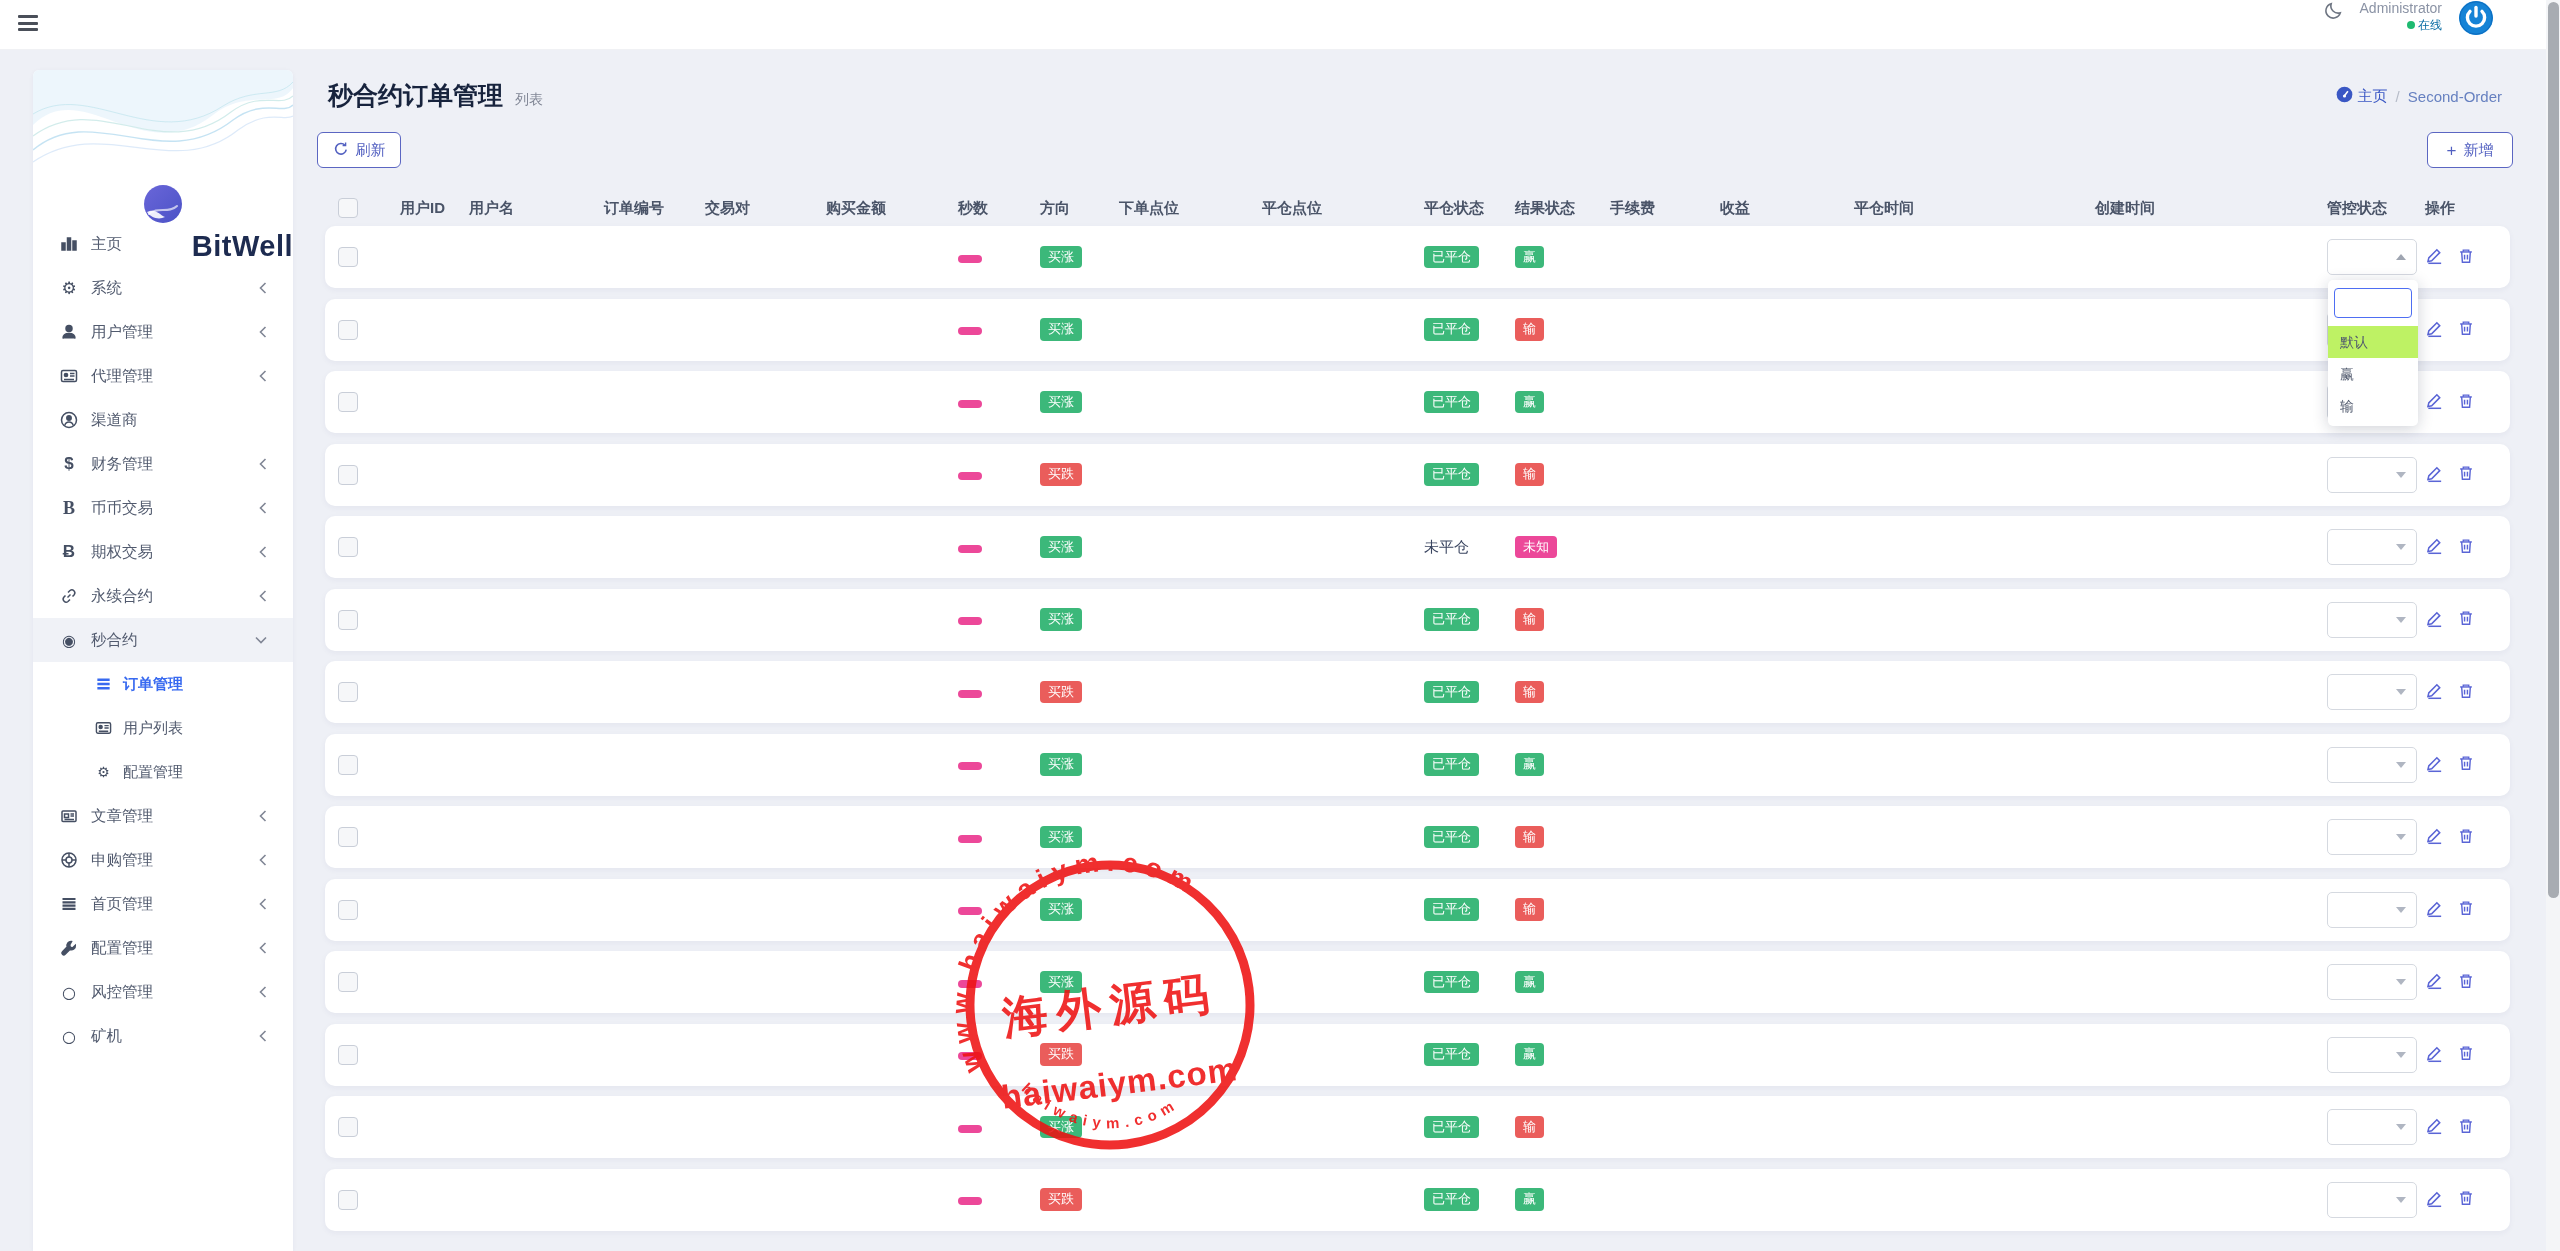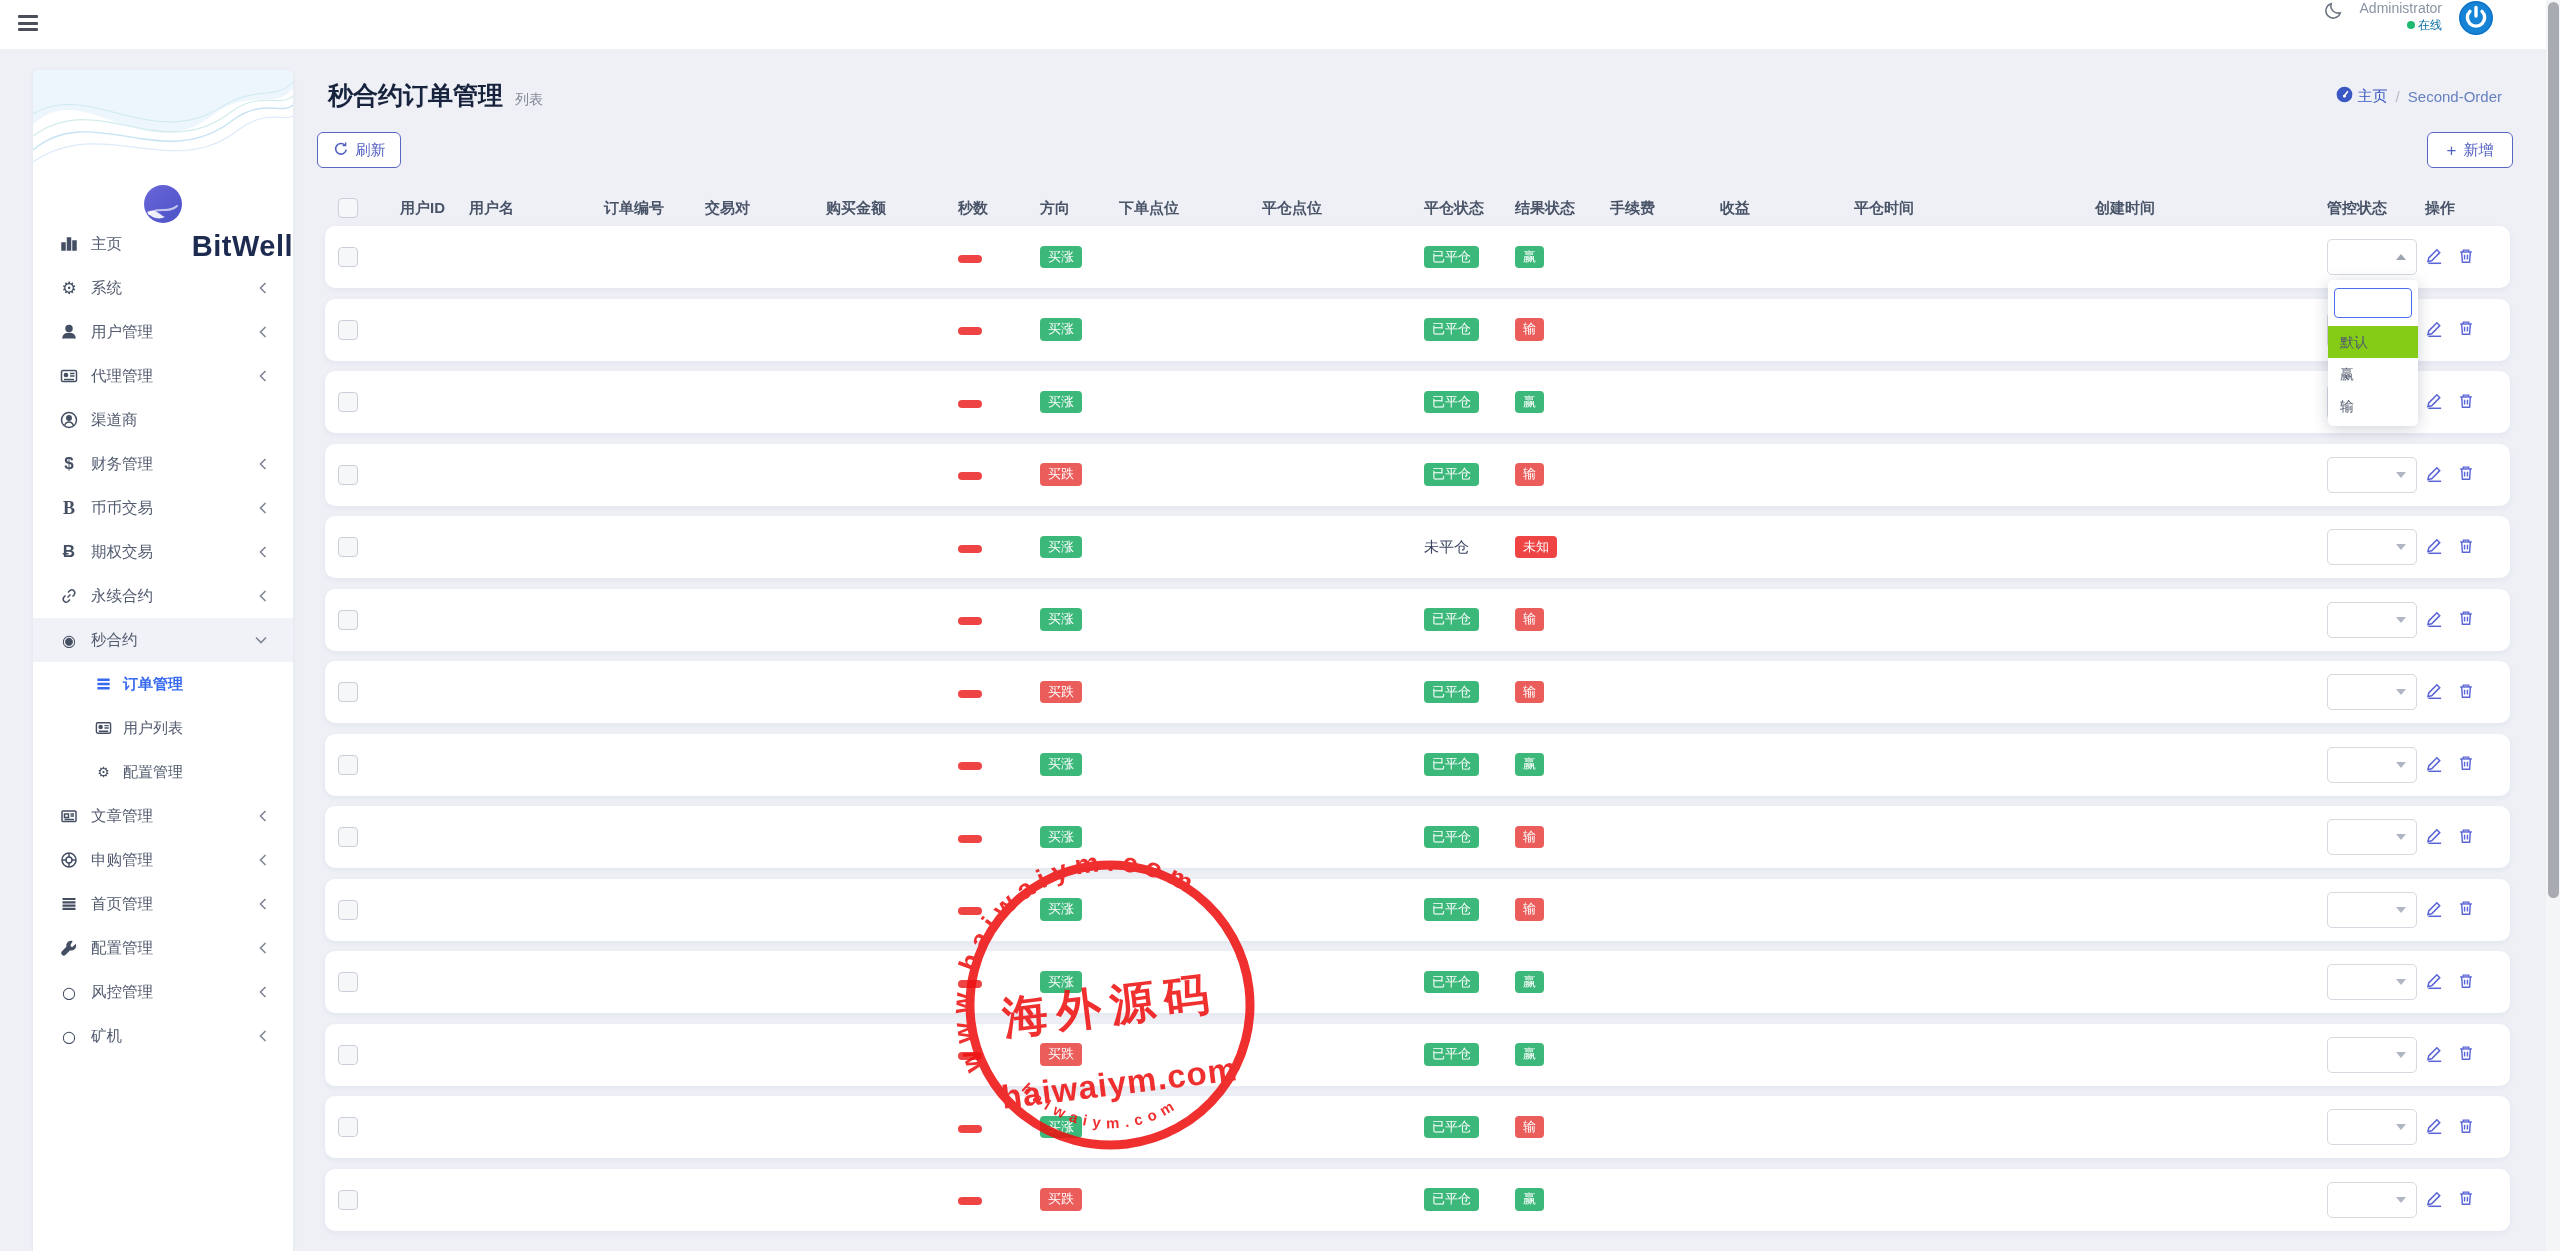--- a/index.html
+++ b/index.html
@@ -46,32 +46,32 @@
 
   
   .table-wrap { position:absolute; left:325px; top:190px; width:2185px; z-index:6; }
   .tgrid { display:grid; grid-template-columns:75px 69px 135px 101px 121px 132px 82px 79px 143px 162px 91px 95px 110px 134px 241px 232px 98px 85px; align-items:center; }
   .thead { height:36px; font-size:15px; font-weight:700; color:#4a5468; }
   .trow { background:#fff; border-radius:10px; height:62px; margin-bottom:10.5px; box-shadow:0 2px 6px rgba(30,40,90,.05); position:relative; font-size:15px; color:#3a4560; }
   .cell { overflow:visible; white-space:nowrap; }
   .chkwrap { padding-left:13px; }
   .cb { width:20px; height:20px; border:1px solid #c9ced8; border-radius:4px; background:#f6f7f9; cursor:pointer; }
   .badge { display:inline-block; color:#fff; font-size:13px; padding:4px 8px; border-radius:4px; line-height:1.15; }
-  .b-blue { background:#ef4444; }
+  .b-blue { background:#ec4899; }
   .b-green { background:#3cb87a; }
   .b-red { background:#ea5d5b; }
   .secs { min-width:24px; text-align:center; }
 
   .selectbox { width:90px; height:36px; border:1px solid #d5d9e0; border-radius:5px; background:#fff; display:flex; align-items:center; justify-content:space-between; padding:0 10px; font-size:14px; color:#515a6e; cursor:pointer; position:relative; }
   .caret { width:0; height:0; border-left:5px solid transparent; border-right:5px solid transparent; border-top:6px solid #b0b6c2; }
   .caret.up { border-top:none; border-bottom:6px solid #9fa5b1; }
   .dd-panel { position:absolute; left:0; top:40px; width:90px; background:#fff; border-radius:5px; box-shadow:0 3px 16px rgba(20,30,60,.20); padding:6px 0 4px; z-index:50; }
   .dd-input { display:block; width:78px; margin:2px 6px 8px; height:30px; border:1px solid #4e6ef2; border-radius:4px; outline:none; font-size:13px; padding:0 6px; }
   .dd-opt { height:32px; line-height:32px; padding-left:12px; font-size:14px; color:#515a6e; cursor:pointer; }
-  .dd-opt.sel { background:#84cc16; }
+  .dd-opt.sel { background:#bef264; }
   .ops { display:flex; gap:13px; align-items:center; }
   .opbtn { cursor:pointer; display:flex; }
 
   
   .stamp { position:absolute; left:938px; top:833px; width:344px; height:344px; z-index:40; opacity:.87; pointer-events:none; transform:rotate(-7deg); }
 
   
   .scroll-track { position:absolute; right:0; top:0; width:14px; height:1251px; background:#f4f5f7; z-index:60; }
   .scroll-thumb { position:absolute; right:1.5px; top:2px; width:11px; height:896px; background:#a8acb2; border-radius:6px; }
 </style>

